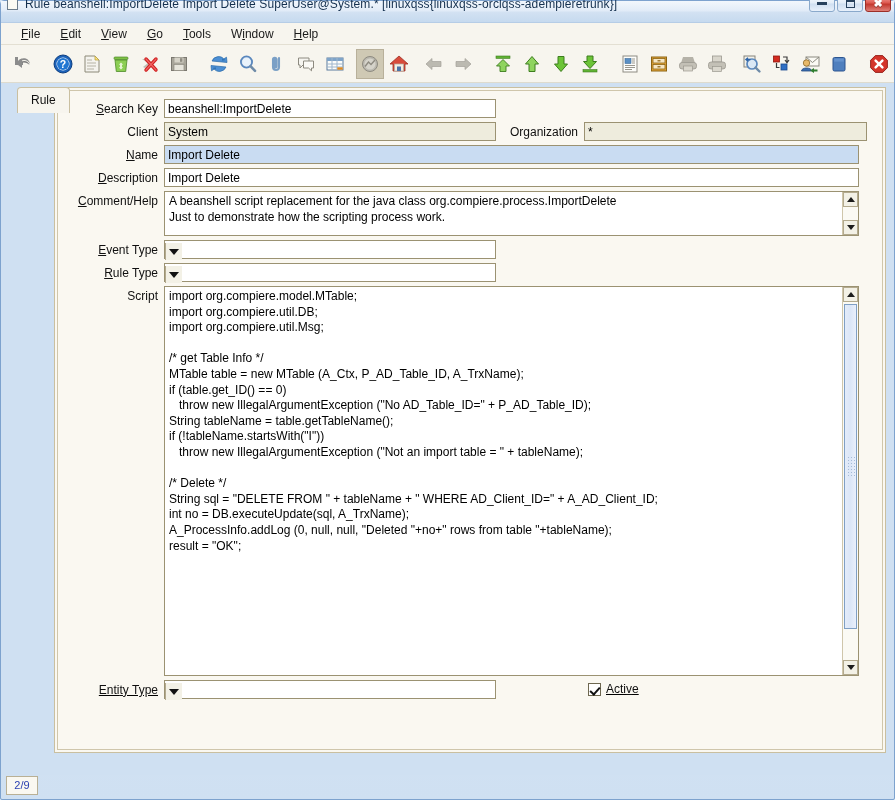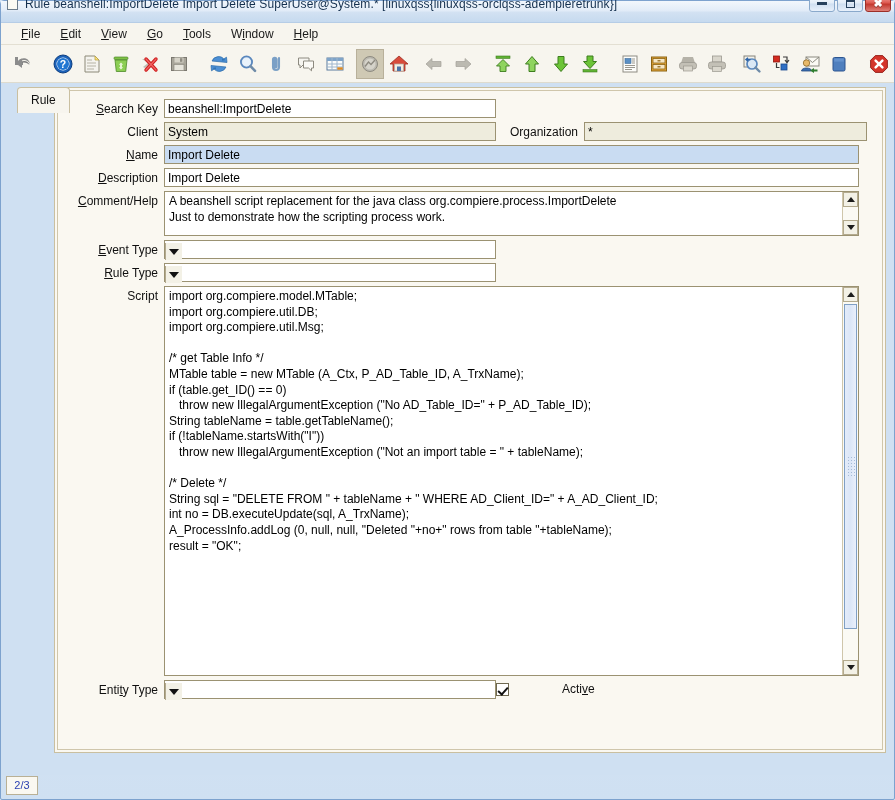--- a/index.html
+++ b/index.html
@@ -328,21 +328,21 @@
   }
   .combo .arrowbox i {
     width: 0; height: 0;
     border-left: 5px solid transparent;
     border-right: 5px solid transparent;
     border-top: 6px solid #111;
     display: block;
   }
 
   
-  .chk-wrap { display: flex; align-items: center; padding-top: 2px; gap: 48px; }
+  .chk-wrap { display: flex; align-items: center; margin-left: 92px; padding-top: 2px; }
   .chk {
     width: 13px; height: 13px;
     border: 1px solid #6e6850;
     background: #fff;
     position: relative;
     margin-right: 5px;
     cursor: pointer;
   }
   .chk::after {
     content: "";
@@ -756,36 +756,36 @@
                     <div class="sb-grip"></div>
                   </div>
                 </div>
                 <div class="sb-arrow">
                     <i class="tri-down"></i>
                   </div>
               </div>
             </div>
           </div>
 
-          <div class="row" style="margin-top:2px;">
+          <div class="row" style="margin-top:2px;text-decoration:underline;">
             <div class="lbl">Enti<u>t</u>y Type</div>
             <div class="combo">
               <div class="val">User maintained</div>
               <div class="arrowbox">
                   <i></i>
                 </div>
             </div>
             <div class="chk-wrap">
               <div class="chk"></div>
               <div class="chk-lbl">Acti<u>v</u>e</div>
             </div>
           </div>
 
         </div>
       </div>
     </div>
   </div>
 
   <div id="statusbar">
-    <div id="status-count">2/3</div>
+    <div id="status-count">2/9</div>
   </div>
 
 </div>
 
 </body></html>

